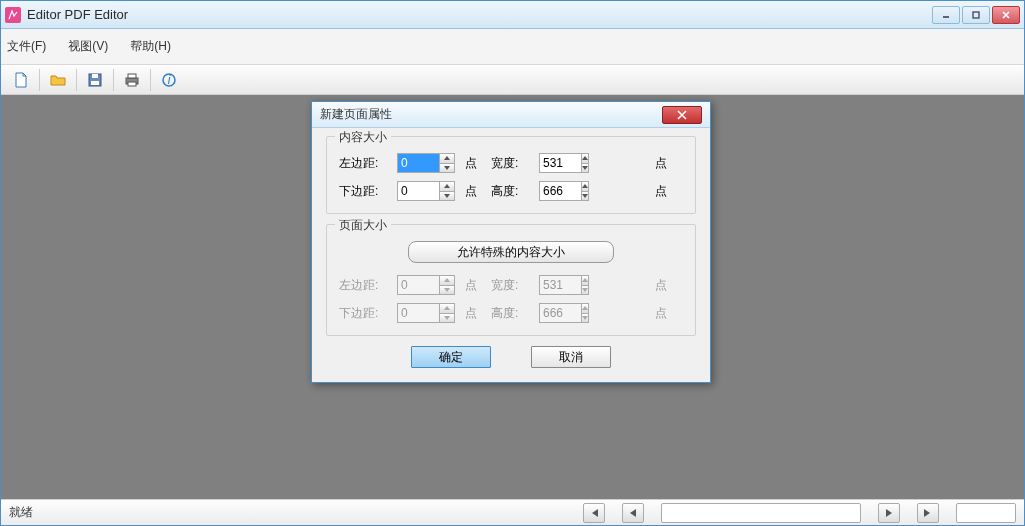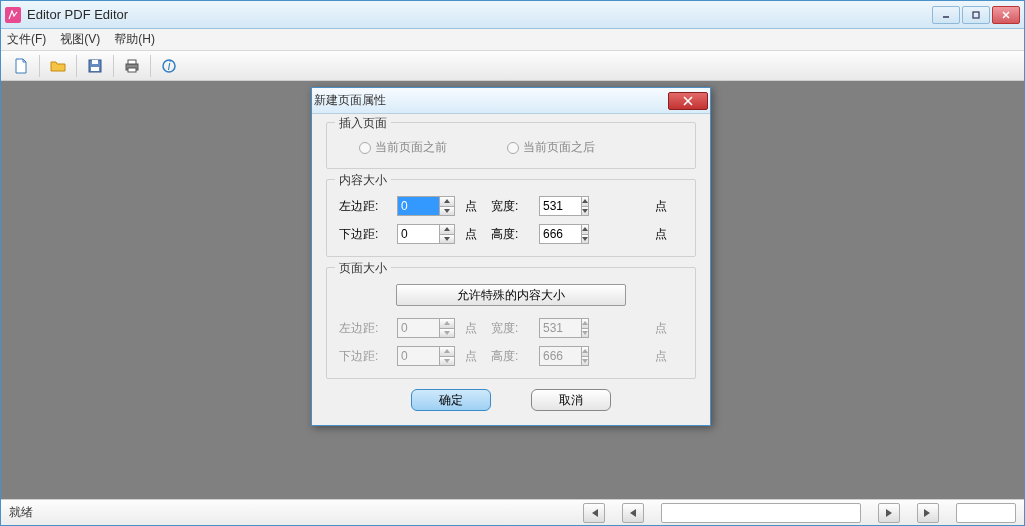--- a/index.html
+++ b/index.html
@@ -27,24 +27,24 @@
   width: 28px; height: 18px; margin-left: 2px;
   background: linear-gradient(#eaf3fb,#cfe5f4);
   border: 1px solid #8fb9d8; border-radius: 2px;
   display:flex; align-items:center; justify-content:center;
   color:#335; cursor:default;
 }
 .win-btn.close { background: linear-gradient(#f09aa0,#d25a60); border-color:#b33; color:#fff; }
 .win-btn svg { width: 10px; height: 10px; }
 
 .menubar {
-  height: 22px;
+  height: 36px;
   background: #f4f4f4;
   border-bottom: 1px solid #d8d8d8;
-  display:flex; align-items:center; padding: 0 6px; gap: 14px;
+  display:flex; align-items:center; padding: 0 6px; gap: 22px;
 }
 .menubar .menu-item { color:#333; cursor:default; }
 
 .toolbar {
   height: 30px;
   background: linear-gradient(#fdfdfd,#e9e9e9);
   border-bottom: 1px solid #cfcfcf;
   display:flex; align-items:center; padding: 0 6px; gap: 0;
 }
 .tool-btn {
@@ -81,21 +81,21 @@
   position:absolute; left:310px; top:6px;
   width:400px;
   background:#f0f0f0;
   border:1px solid #4a90c8;
   box-shadow: 2px 2px 8px rgba(0,0,0,0.4);
 }
 .dialog-titlebar {
   height:26px;
   background: linear-gradient(#f7fbff,#d9ecf9);
   border-bottom:1px solid #b5cfe2;
-  display:flex; align-items:center; padding: 0 2px;
+  display:flex; align-items:center; padding: 0 8px;
 }
 .dialog-titlebar .title { color:#333; font-size:12px; }
 .dialog-close {
   margin-left:auto; width:40px; height:18px;
   background: linear-gradient(#e36a6a,#c23232);
   border:1px solid #8a1f1f; border-radius:2px;
   display:flex; align-items:center; justify-content:center; color:#fff;
 }
 .dialog-body { padding: 8px 14px 14px 14px; }
 
@@ -140,33 +140,33 @@
   border:1px solid #aaa;
 }
 .spin-btns div {
   flex:1; background:linear-gradient(#fff,#ddd);
   display:flex; align-items:center; justify-content:center;
 }
 .spin-btns div:first-child { border-bottom:1px solid #aaa; }
 .spin-btns svg { width:6px; height:4px; }
 
 .wide-btn {
-  display:block; width: 230px; height:22px; margin: 0 auto 12px auto;
+  display:block; width: 206px; height:22px; margin: 0 auto 12px auto;
   background: linear-gradient(#fff,#e5e5e5);
-  border:1px solid #999; border-radius:2px;
+  border:1px solid #999; border-radius:8px;
   text-align:center; line-height:20px;
 }
 
 .dialog-buttons {
   display:flex; justify-content:center; gap:40px; margin-top:8px;
 }
 .dlg-btn {
   width:80px; height:22px;
   background: linear-gradient(#fff,#e5e5e5);
-  border:1px solid #888; border-radius:6px;
+  border:1px solid #888; border-radius:1px;
   text-align:center; line-height:20px;
 }
 .dlg-btn.primary {
   background: linear-gradient(#cfe9fb,#9ed0f3);
   border-color:#3a8bc8;
 }
 </style>
 </head>
 <body>
 
@@ -247,33 +247,20 @@
       <div class="dialog-titlebar">
         <span class="title">新建页面属性</span>
         <div class="dialog-close">
           <svg width="12" height="10" viewBox="0 0 12 10">
               <path d="M2 1 L10 9 M10 1 L2 9" stroke="#fff" stroke-width="1.6"></path>
             </svg>
         </div>
       </div>
       <div class="dialog-body">
 
-        <div class="groupbox">
-          <div class="group-title">插入页面</div>
-          <div class="radio-row">
-            <div class="radio">
-              <div class="radio-circle"></div>
-              <span>当前页面之前</span>
-            </div>
-            <div class="radio">
-              <div class="radio-circle"></div>
-              <span>当前页面之后</span>
-            </div>
-          </div>
-        </div>
 
         <div class="groupbox">
           <div class="group-title">内容大小</div>
           <div class="field-grid">
             <span class="field-label">左边距:</span>
             <div class="spin-wrap">
               <input class="spin-input selected" value="0" style="">
               <div class="spin-btns">
                 <div>
                     <svg viewBox="0 0 6 4">

